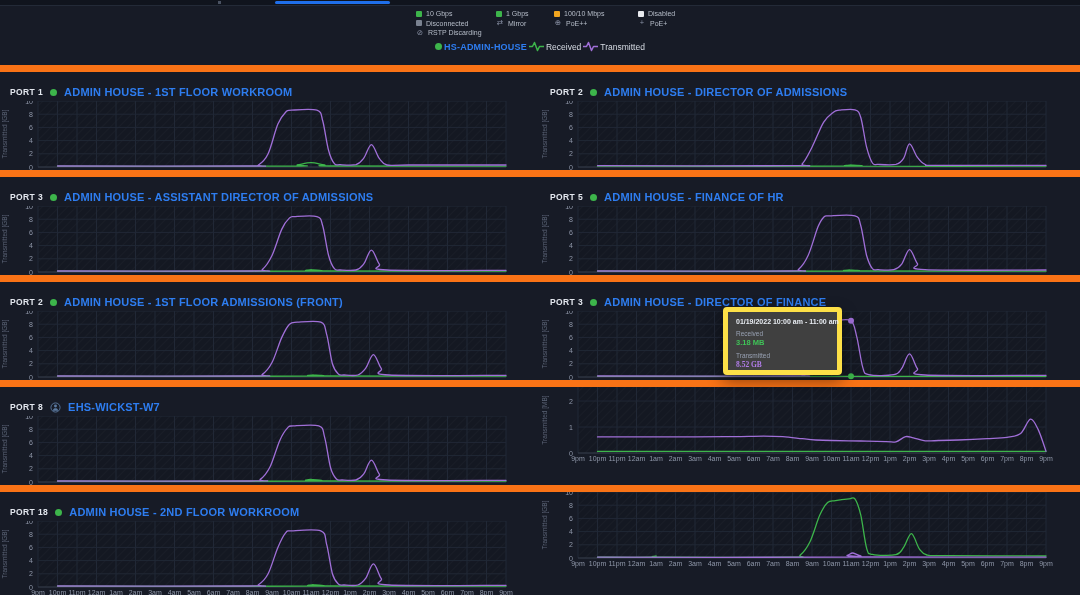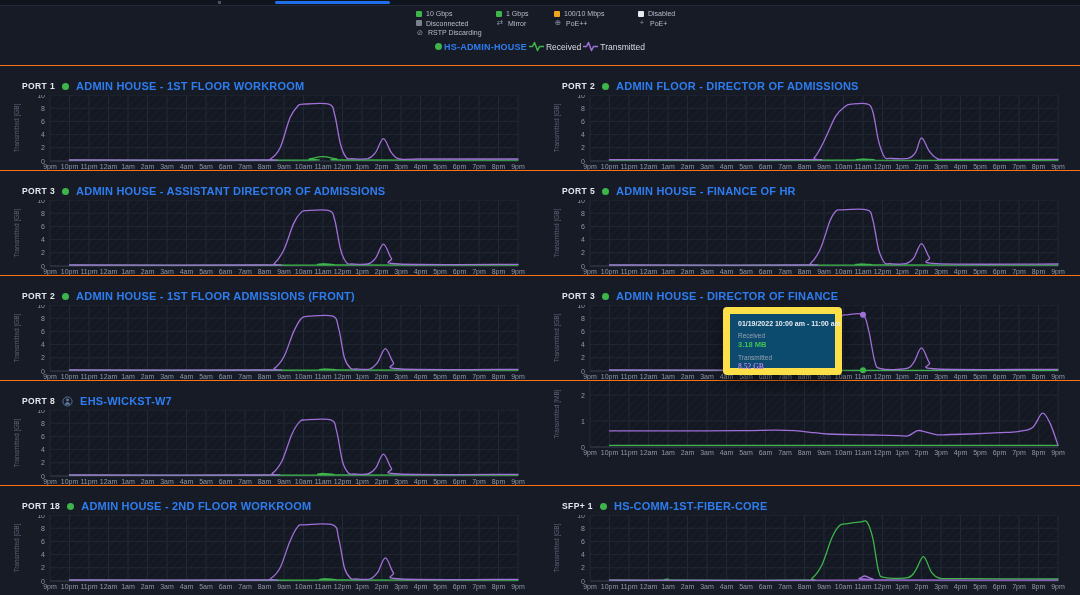--- a/index.html
+++ b/index.html
@@ -20,33 +20,33 @@
   .glyph{font-size:7.5px;line-height:6px;color:#8b93a7;width:8px;text-align:center;flex:0 0 auto;}
   
   .device-legend{position:absolute;left:0;top:41px;width:1080px;display:flex;
           justify-content:center;align-items:center;gap:2px;font-size:8.5px;color:#d6dbe3;}
   .dot{width:7px;height:7px;border-radius:50%;background:#3db54b;flex:0 0 auto;}
   .device-name{color:#2e7df0;font-weight:bold;font-size:9px;letter-spacing:.2px;cursor:pointer;}
   .wave{display:block;}
   
   .charts{position:absolute;left:0;top:65px;display:grid;grid-template-columns:540px 540px;}
   .cell{position:relative;width:540px;height:105px;box-sizing:border-box;
-        border-top:1px solid #f97316;padding-left:12px;}
+        border-top:7px solid #f97316;}
   .chart-header{height:29px;box-sizing:border-box;display:flex;align-items:center;
         padding:11px 0 0 10px;gap:7px;}
   .port-label{font-size:8.5px;font-weight:bold;color:#e3e7ee;letter-spacing:.4px;white-space:nowrap;}
   .port-link{font-size:11px;font-weight:bold;color:#2e7df0;letter-spacing:.2px;
         white-space:nowrap;cursor:pointer;}
   svg.chart{display:block;}
   svg.chart text{font-family:"Liberation Sans",sans-serif;}
   .tickt{font-size:7px;fill:#8f97a9;}
   .ylab{font-size:6.5px;fill:#5a6375;}
   
   .tooltip{position:absolute;left:723px;top:307px;width:119px;height:68px;box-sizing:border-box;
-        background:#0c4a6e;border:7px solid #fde047;border-radius:4px;padding:6px 8px;
+        background:#404040;border:5px solid #fde047;border-radius:4px;padding:6px 8px;
         box-shadow:0 6px 16px rgba(0,0,0,.45);z-index:5;}
   .tt-title{font-size:7px;font-weight:bold;color:#e8ecf2;white-space:nowrap;}
   .tt-label{font-size:6.5px;color:#98a1b3;margin-top:5px;}
   .tt-value{font-size:7.5px;font-weight:bold;margin-top:1px;}
   .tt-value.green{color:#3fc257;}
   .tt-value.purple{color:#b07ce8;font-family:Liberation Serif, serif;}
 </style>
 </head>
 <body>
 
@@ -191,21 +191,21 @@
           <text class="tickt" x="486.5" y="74" text-anchor="middle">8pm</text>
           <text class="tickt" x="506" y="74" text-anchor="middle">9pm</text>
           <path d="M57.5 65.2C95.8 65.2,247.6 65.4,287.6 65.2C327.6 65.0,293.5 64.6,297.4 64.0C301.3 63.4,306.4 61.7,311.0 61.7C315.6 61.7,320.8 63.5,324.6 64.0C328.5 64.6,304.2 64.8,334.4 65.0C364.6 65.2,477.4 65.2,506.0 65.2" fill="none" stroke="#3db54b" stroke-width="1.3" stroke-linejoin="round" stroke-linecap="round"></path>
           <path d="M57.5 65.0C89.3 65.0,215.1 65.2,248.6 65.0C282.1 64.8,255.1 66.0,258.4 64.0C261.6 62.0,264.9 59.6,268.1 52.8C271.4 46.0,274.9 30.0,277.9 23.1C280.8 16.2,283.4 13.5,285.6 11.2C287.9 8.9,286.3 9.6,291.5 9.2C296.7 8.9,311.7 7.5,316.9 9.2C322.1 11.0,320.8 13.1,322.7 19.8C324.6 26.5,326.6 42.4,328.6 49.5C330.5 56.6,332.4 60.3,334.4 62.7C336.3 65.1,336.7 63.5,340.3 63.7C343.8 63.9,352.0 64.7,355.9 63.7C359.8 62.6,361.0 60.8,363.6 57.4C366.3 54.1,368.8 43.6,371.4 43.6C374.1 43.6,376.6 54.0,379.3 57.4C381.9 60.8,382.2 62.9,387.0 64.0C391.9 65.1,388.7 64.0,408.5 64.0C428.3 64.0,489.8 64.0,506.0 64.0" fill="none" stroke="#a06fd8" stroke-width="1.3" stroke-linejoin="round" stroke-linecap="round"></path>
         </svg>
       </div>
       <div class="cell">
         <div class="chart-header">
           <span class="port-label">PORT 2</span>
           <span class="dot"></span>
-          <span class="port-link">ADMIN FLOOR - DIRECTOR OF ADMISSIONS</span>
+          <span class="port-link">ADMIN HOUSE - DIRECTOR OF ADMISSIONS</span>
         </div>
         <svg class="chart" width="540" height="76" viewBox="0 0 540 76">
           <rect x="38" y="0" width="468" height="66" fill="#141822"></rect>
           <rect x="38" y="0" width="468" height="66" fill="url(#hatch)"></rect>
           <line x1="38" y1="0" x2="38" y2="66" stroke="#212836" stroke-width="1"></line>
           <line x1="57.5" y1="0" x2="57.5" y2="66" stroke="#212836" stroke-width="1"></line>
           <line x1="77" y1="0" x2="77" y2="66" stroke="#212836" stroke-width="1"></line>
           <line x1="96.5" y1="0" x2="96.5" y2="66" stroke="#212836" stroke-width="1"></line>
           <line x1="116" y1="0" x2="116" y2="66" stroke="#212836" stroke-width="1"></line>
           <line x1="135.5" y1="0" x2="135.5" y2="66" stroke="#212836" stroke-width="1"></line>
@@ -791,25 +791,20 @@
           <text class="tickt" x="428" y="74" text-anchor="middle">5pm</text>
           <text class="tickt" x="447.5" y="74" text-anchor="middle">6pm</text>
           <text class="tickt" x="467" y="74" text-anchor="middle">7pm</text>
           <text class="tickt" x="486.5" y="74" text-anchor="middle">8pm</text>
           <text class="tickt" x="506" y="74" text-anchor="middle">9pm</text>
           <path d="M57.5 65.2C98.4 65.2,260.6 65.5,303.2 65.2C345.8 65.0,309.4 63.7,312.9 63.7C316.5 63.7,292.5 64.8,324.6 65.0C356.8 65.3,475.8 65.2,506.0 65.2" fill="none" stroke="#3db54b" stroke-width="1.3" stroke-linejoin="round" stroke-linecap="round"></path>
           <path d="M57.5 65.0C89.3 65.0,215.1 65.2,248.6 65.0C282.1 64.8,255.1 65.7,258.4 63.7C261.6 61.7,264.9 59.0,268.1 52.8C271.4 46.6,274.9 33.2,277.9 26.4C280.8 19.6,283.4 14.6,285.6 11.9C287.9 9.1,285.6 10.2,291.5 9.9C297.4 9.6,314.9 7.7,320.8 9.9C326.6 12.1,324.7 16.0,326.6 23.1C328.6 30.3,330.5 46.1,332.4 52.8C334.4 59.5,336.4 61.2,338.3 63.0C340.3 64.9,340.9 63.9,344.1 64.0C347.4 64.2,354.2 65.1,357.8 64.0C361.4 62.9,363.0 60.9,365.6 57.4C368.2 53.9,370.8 42.9,373.4 42.9C376.0 42.9,378.6 53.9,381.2 57.4C383.8 60.9,368.2 62.9,389.0 64.0C409.8 65.2,486.5 64.3,506.0 64.3" fill="none" stroke="#a06fd8" stroke-width="1.3" stroke-linejoin="round" stroke-linecap="round"></path>
         </svg>
       </div>
       <div class="cell">
-        <div class="chart-header">
-          <span class="port-label">SFP+ 1</span>
-          <span class="dot"></span>
-          <span class="port-link">HS-COMM-1ST-FIBER-CORE</span>
-        </div>
         <svg class="chart" width="540" height="76" viewBox="0 0 540 76">
           <rect x="38" y="0" width="468" height="66" fill="#141822"></rect>
           <rect x="38" y="0" width="468" height="66" fill="url(#hatch)"></rect>
           <line x1="38" y1="0" x2="38" y2="66" stroke="#212836" stroke-width="1"></line>
           <line x1="57.5" y1="0" x2="57.5" y2="66" stroke="#212836" stroke-width="1"></line>
           <line x1="77" y1="0" x2="77" y2="66" stroke="#212836" stroke-width="1"></line>
           <line x1="96.5" y1="0" x2="96.5" y2="66" stroke="#212836" stroke-width="1"></line>
           <line x1="116" y1="0" x2="116" y2="66" stroke="#212836" stroke-width="1"></line>
           <line x1="135.5" y1="0" x2="135.5" y2="66" stroke="#212836" stroke-width="1"></line>
           <line x1="155" y1="0" x2="155" y2="66" stroke="#212836" stroke-width="1"></line>

